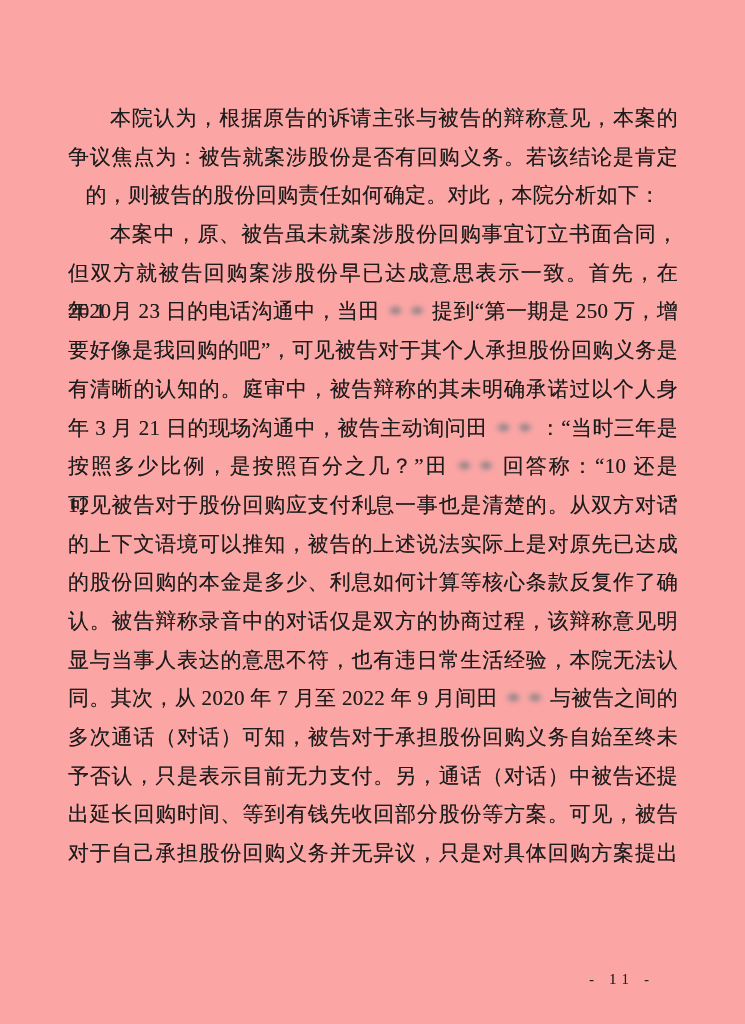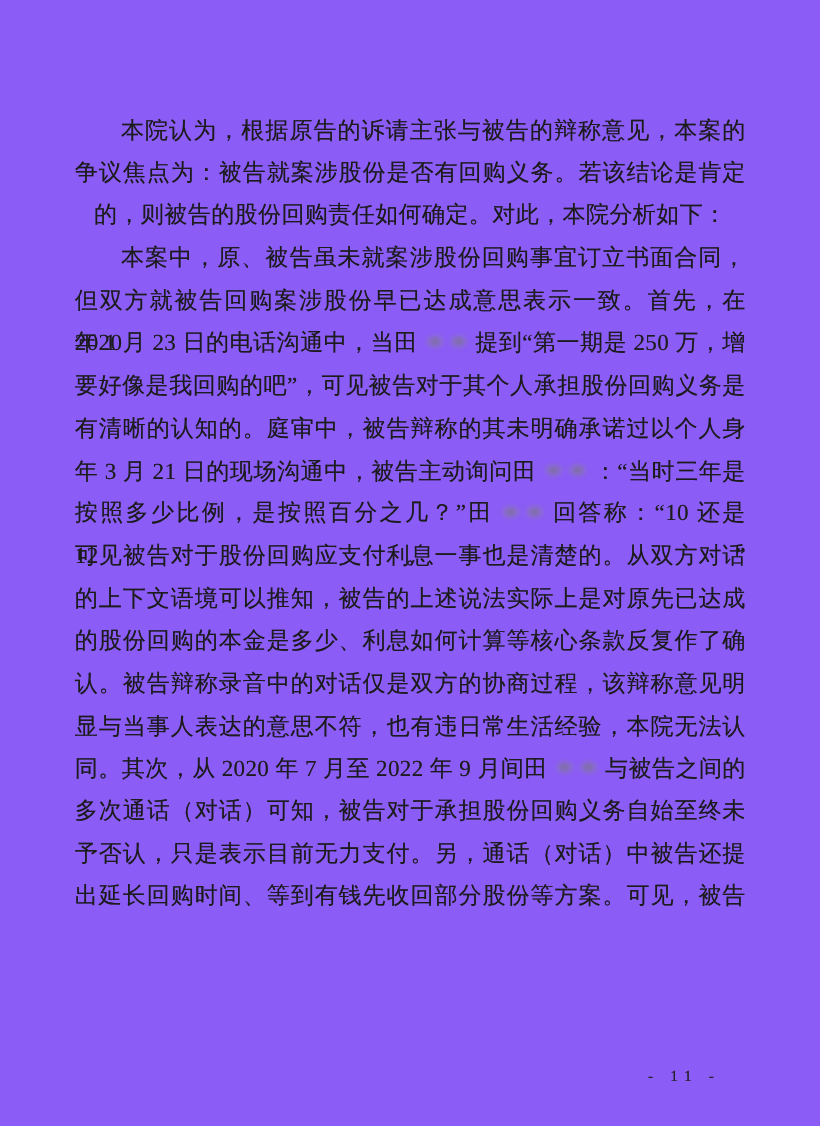--- a/index.html
+++ b/index.html
@@ -5,21 +5,21 @@
   html, body {
     margin: 0;
     padding: 0;
     background: #e8e8e8;
   }
   .page {
     position: relative;
     width: 745px;
     height: 1024px;
     margin: 0 auto;
-    background: #8b5cf6;
+    background: #fca5a5;
     overflow: hidden;
     font-family: "Liberation Serif", "DejaVu Serif", serif;
     color: #1c1c1c;
   }
   .textblock {
     position: absolute;
     left: 68px;
     top: 99px;
     width: 610px;
   }
@@ -81,16 +81,17 @@
         <div class="line j"><span>按照多少比例，是按照百分之几？”田</span><span class="redaction"></span><span>回答称：“10 还是 12。”</span></div>
         <div class="line j"><span>可见被告对于股份回购应支付利息一事也是清楚的。从双方对话</span></div>
         <div class="line j"><span>的上下文语境可以推知，被告的上述说法实际上是对原先已达成</span></div>
         <div class="line j"><span>的股份回购的本金是多少、利息如何计算等核心条款反复作了确</span></div>
         <div class="line j"><span>认。被告辩称录音中的对话仅是双方的协商过程，该辩称意见明</span></div>
         <div class="line j"><span>显与当事人表达的意思不符，也有违日常生活经验，本院无法认</span></div>
         <div class="line j"><span>同。其次，从 2020 年 7 月至 2022 年 9 月间田</span><span class="redaction"></span><span>与被告之间的</span></div>
         <div class="line j"><span>多次通话（对话）可知，被告对于承担股份回购义务自始至终未</span></div>
         <div class="line j"><span>予否认，只是表示目前无力支付。另，通话（对话）中被告还提</span></div>
         <div class="line j"><span>出延长回购时间、等到有钱先收回部分股份等方案。可见，被告</span></div>
+        <div class="line j"><span>对于自己承担股份回购义务并无异议，只是对具体回购方案提出</span></div>
       </div>
     </div>
   <div class="footer">- 11 -</div>
 </div>
 
 </body></html>

